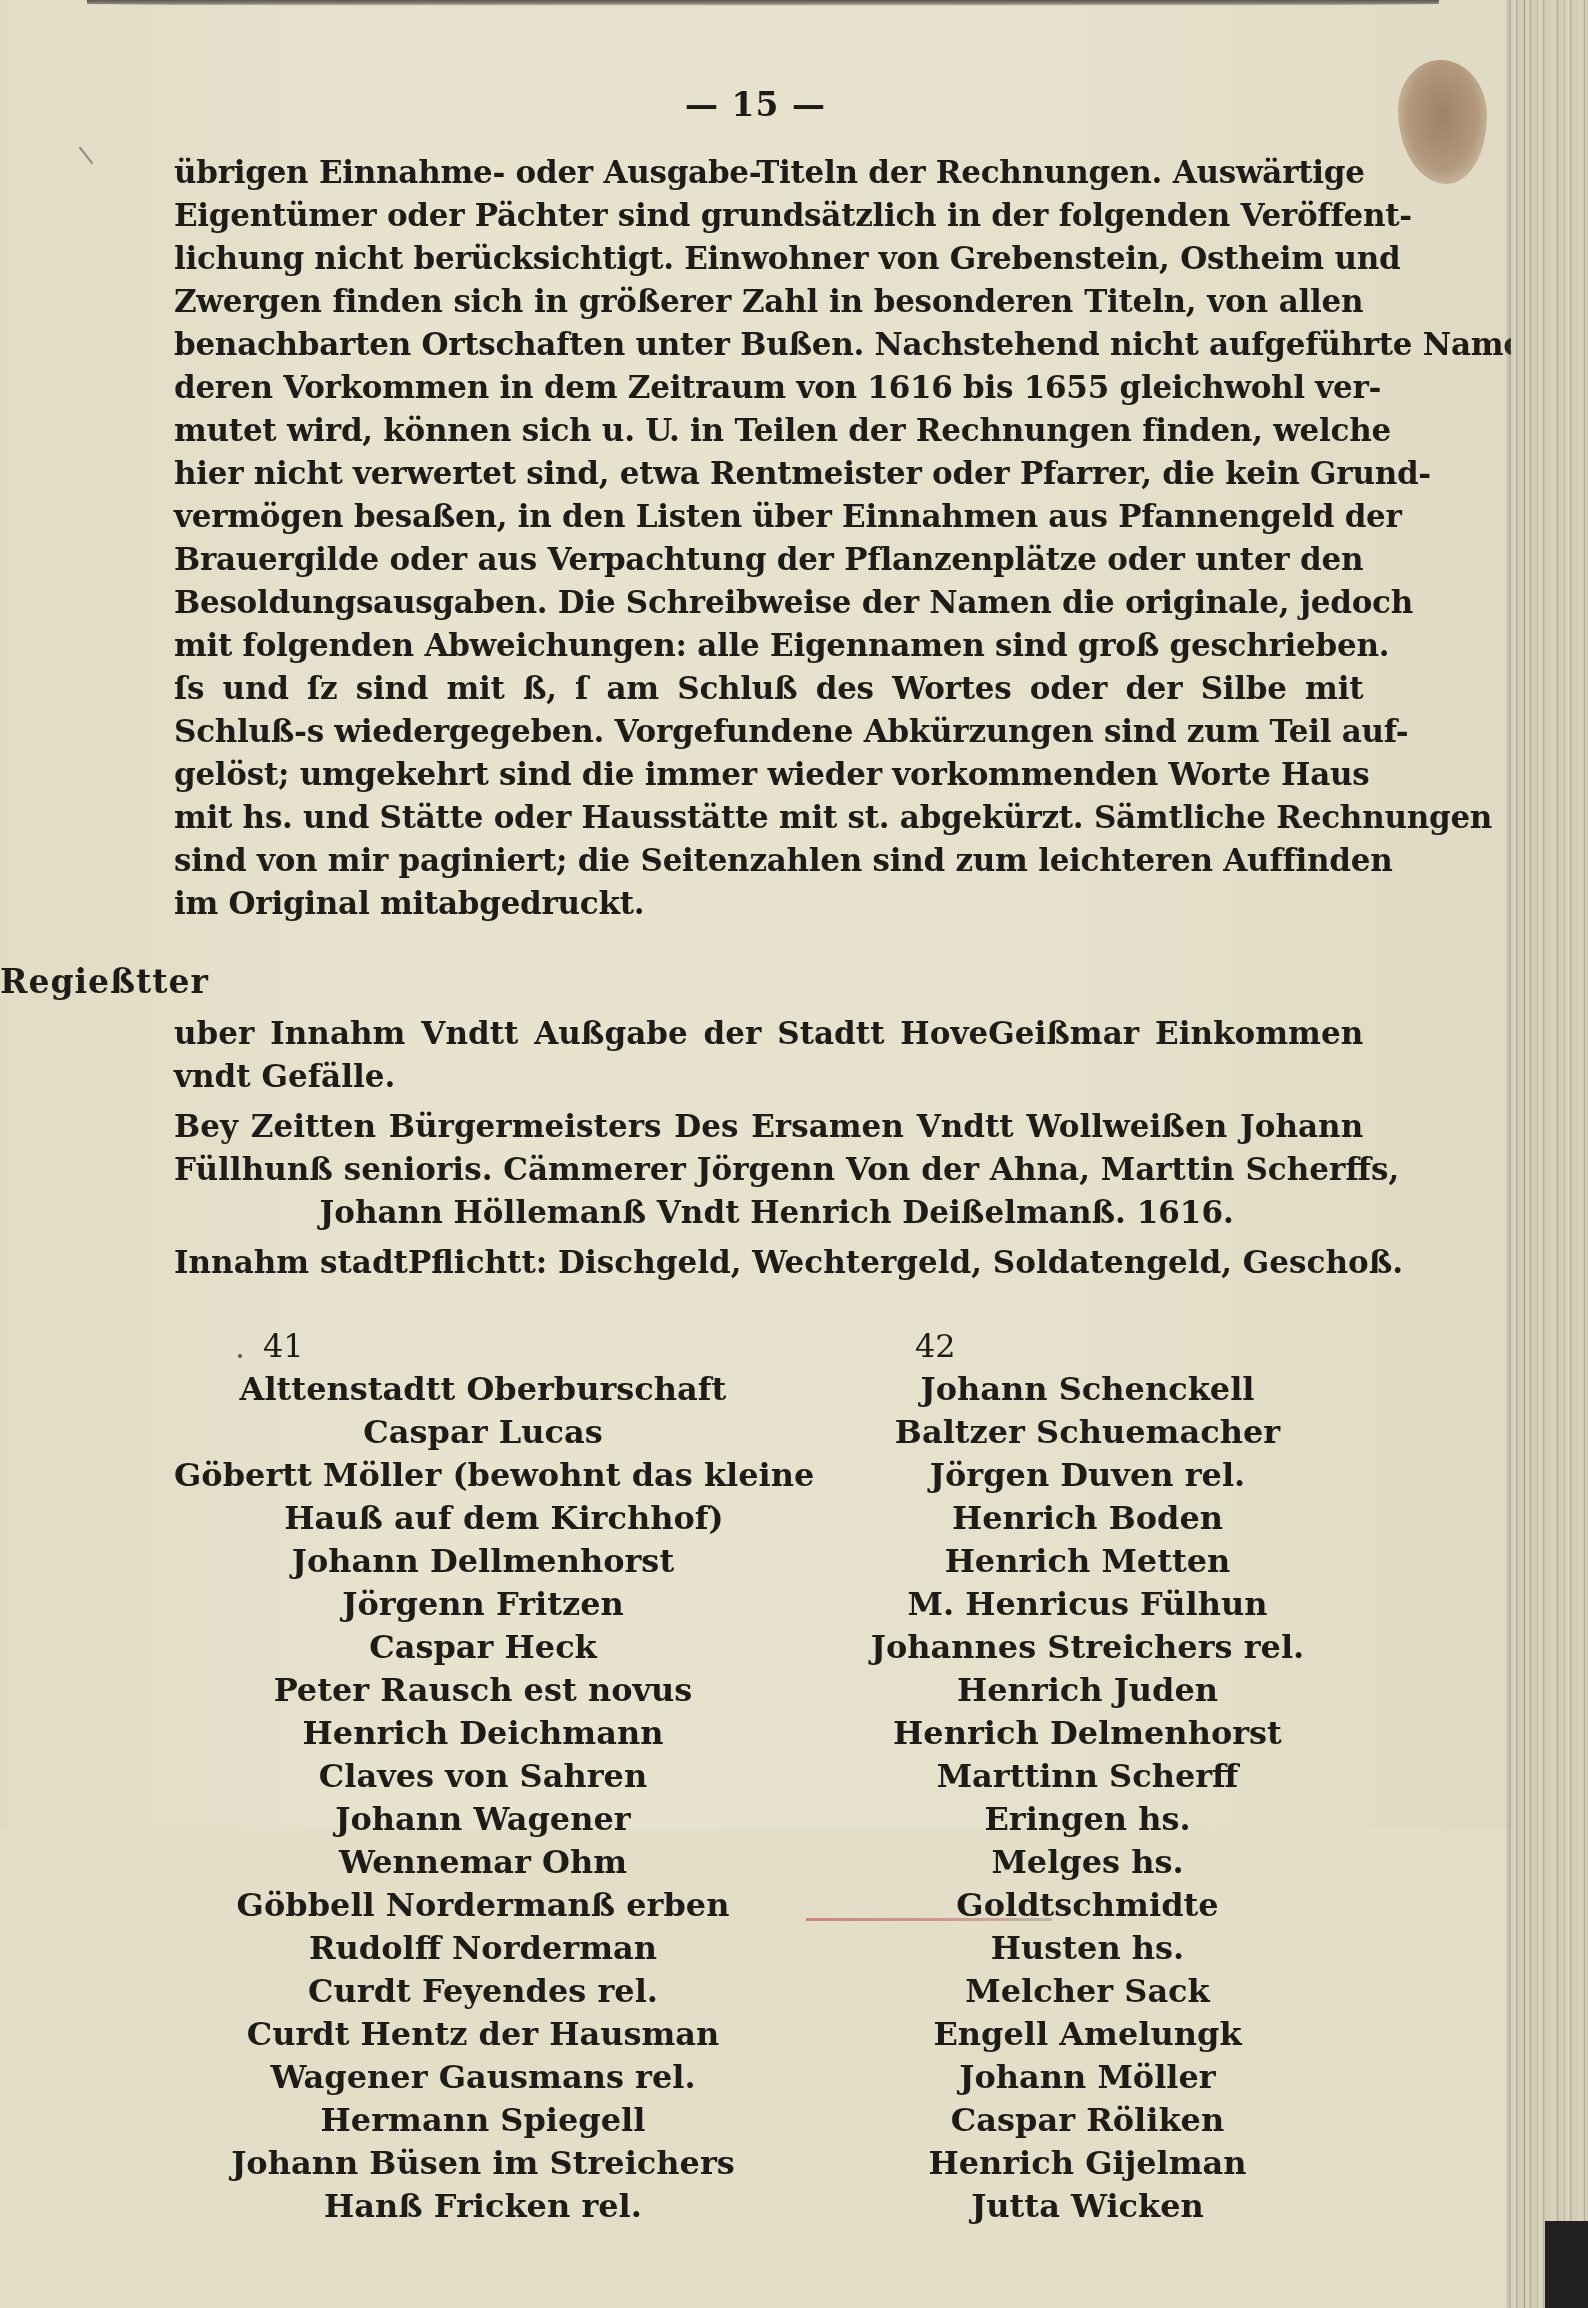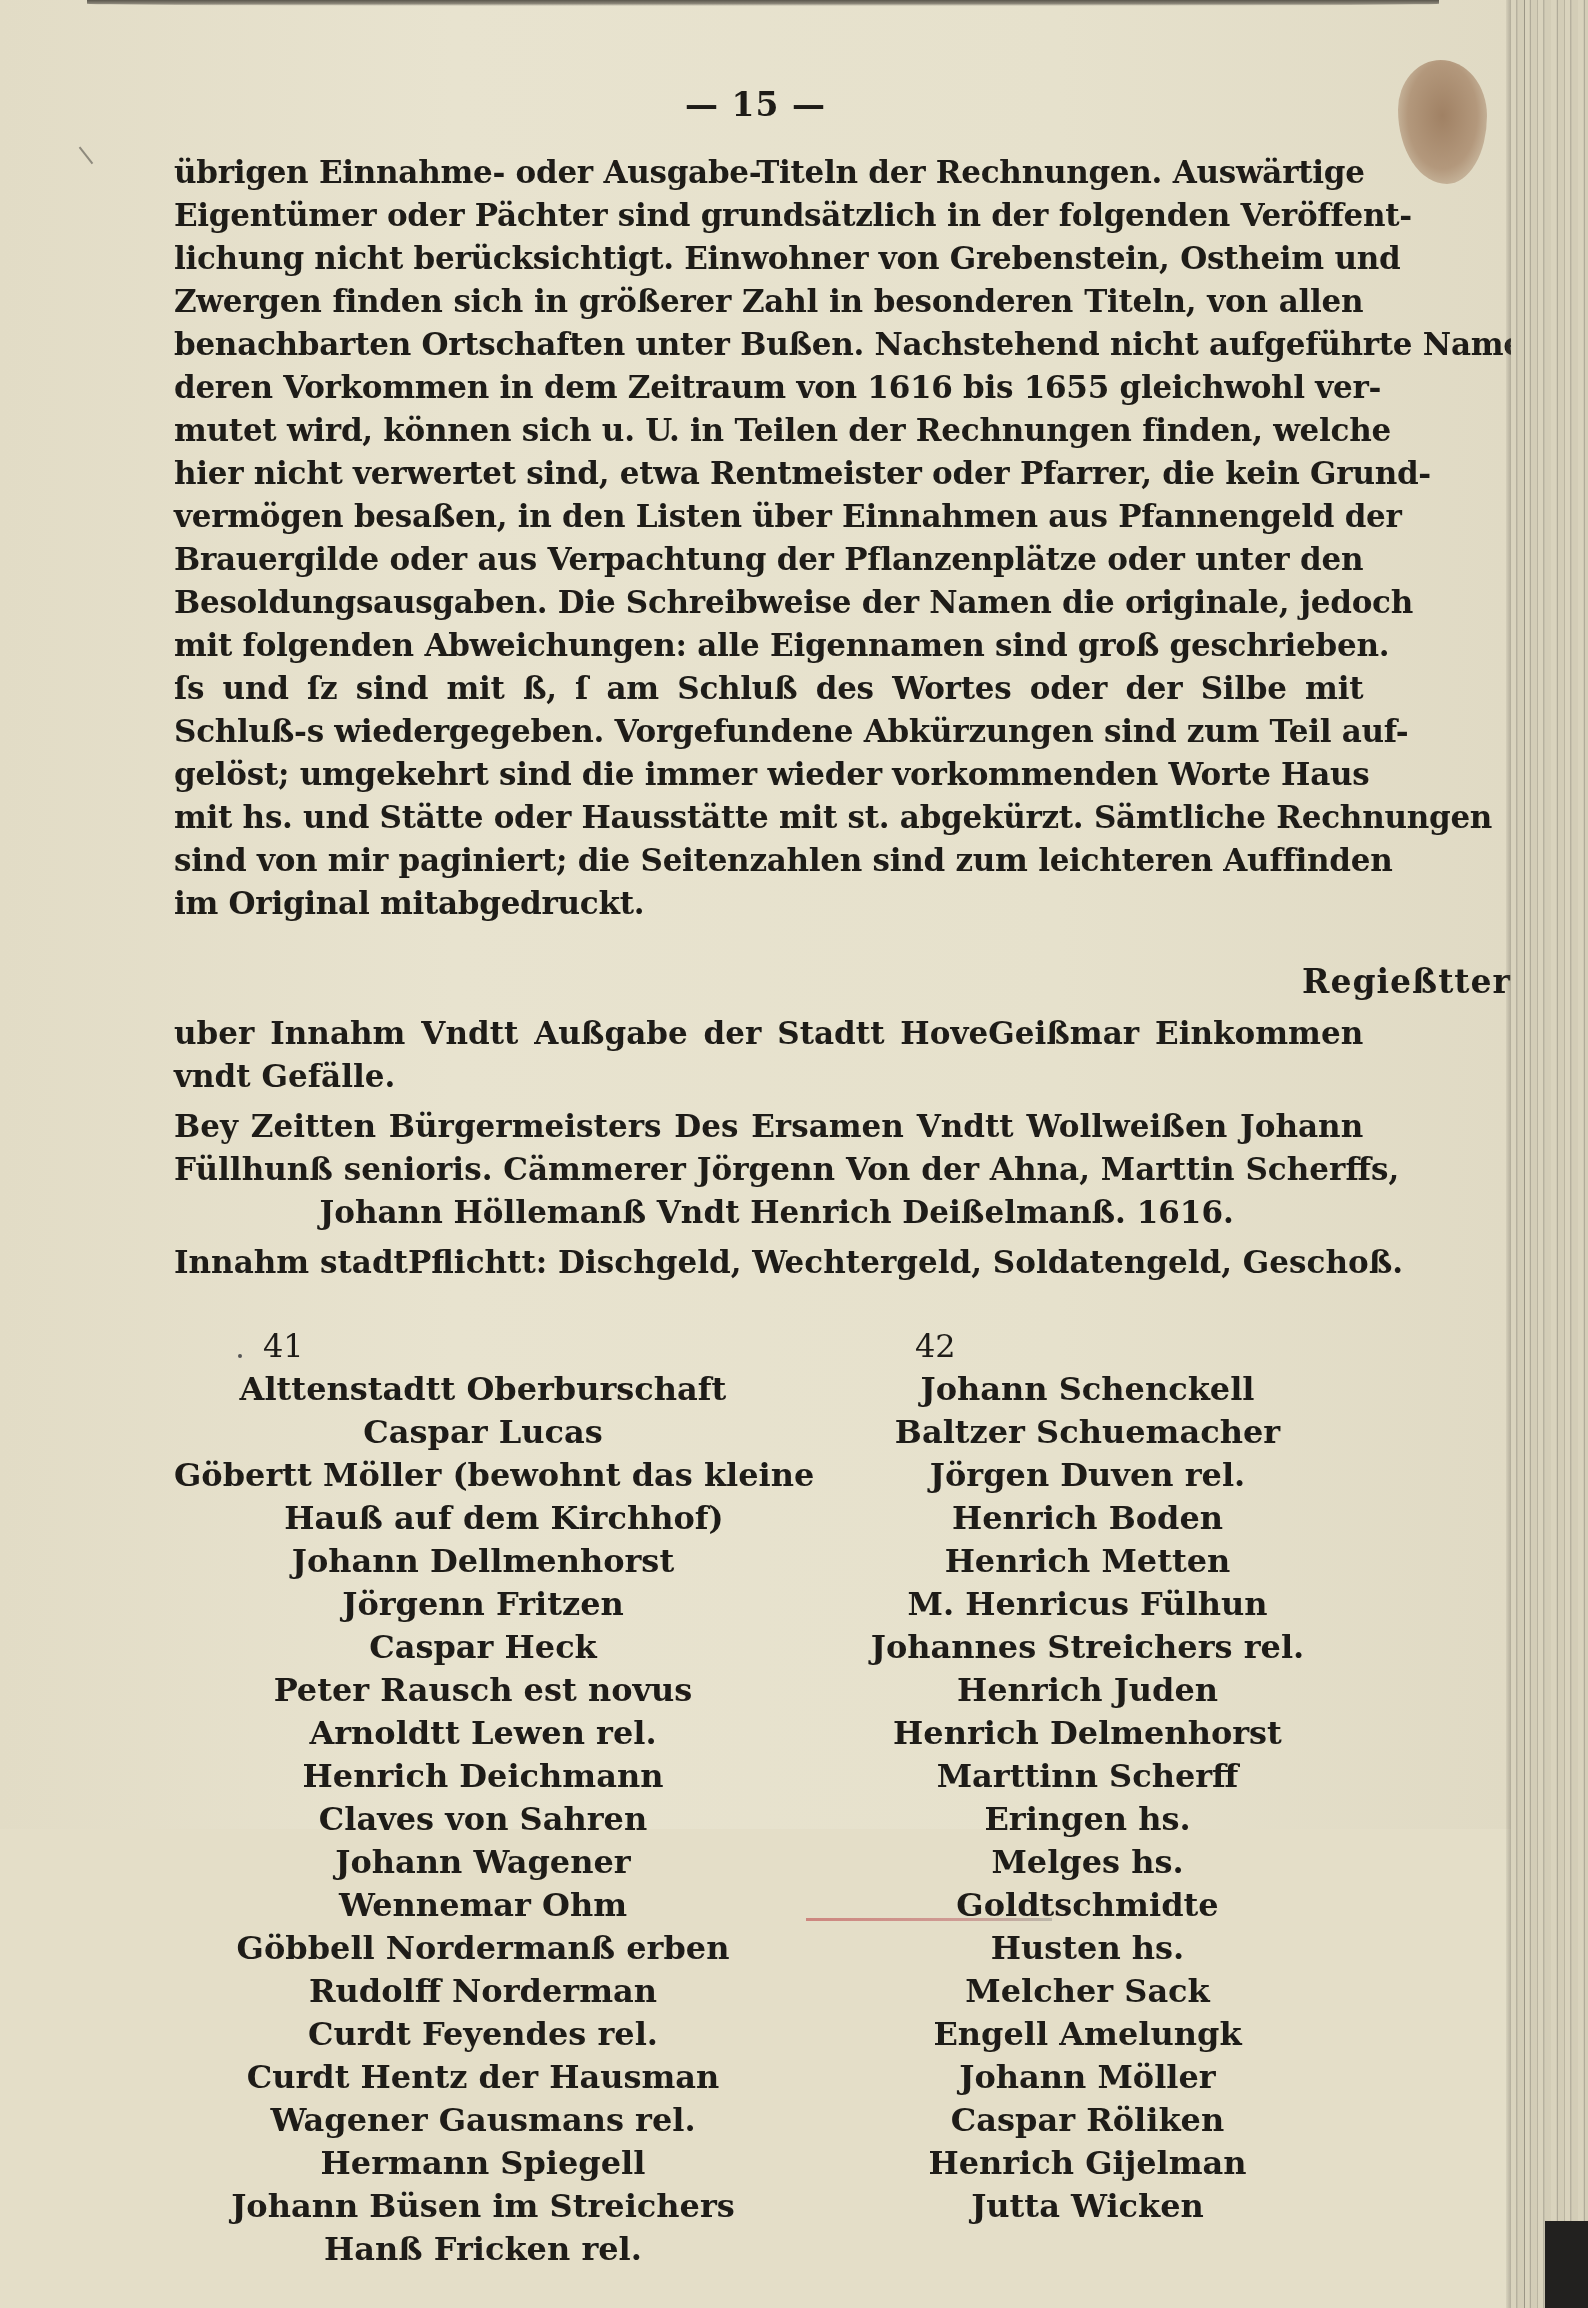--- a/index.html
+++ b/index.html
@@ -57,21 +57,21 @@
   .body-text {
     position: absolute; left: 174px; top: 151px; width: 1226px;
     font-family: "DejaVu Serif", serif; font-weight: bold;
     font-size: 32px; line-height: 43px; text-align: justify;
     letter-spacing: -0.3px; transform: scaleX(0.97); transform-origin: left top;
   }
   .body-text .line { display: block; text-align-last: justify; white-space: nowrap; }
   .body-text .line.last { text-align-last: left; }
 
   .heading {
-    position: absolute; left: 0; width: 1511px; top: 962px; text-align: right;
+    position: absolute; left: 0; width: 1511px; top: 962px; text-align: left;
     font-size: 33px; font-weight: bold; letter-spacing: 1px;
   }
 
   .register {
     position: absolute; left: 174px; top: 1012px; width: 1226px;
     font-weight: bold; font-size: 32px; line-height: 43px;
     transform: scaleX(0.97); transform-origin: left top;
   }
   .register .line { display: block; white-space: nowrap; text-align-last: justify; }
   .register .line.left { text-align-last: left; }
@@ -145,21 +145,20 @@
   <div class="col left">
     <span class="num">41</span>
     <span class="item">Alttenstadtt Oberburschaft</span>
     <span class="item">Caspar Lucas</span>
     <span class="item">Göbertt Möller (bewohnt das kleine</span>
     <span class="item cont">Hauß auf dem Kirchhof)</span>
     <span class="item">Johann Dellmenhorst</span>
     <span class="item">Jörgenn Fritzen</span>
     <span class="item">Caspar Heck</span>
     <span class="item">Peter Rausch est novus</span>
-    <span class="item">Arnoldtt Lewen rel.</span>
     <span class="item">Henrich Deichmann</span>
     <span class="item">Claves von Sahren</span>
     <span class="item">Johann Wagener</span>
     <span class="item">Wennemar Ohm</span>
     <span class="item">Göbbell Nordermanß erben</span>
     <span class="item">Rudolff Norderman</span>
     <span class="item">Curdt Feyendes rel.</span>
     <span class="item">Curdt Hentz der Hausman</span>
     <span class="item">Wagener Gausmans rel.</span>
     <span class="item">Hermann Spiegell</span>

